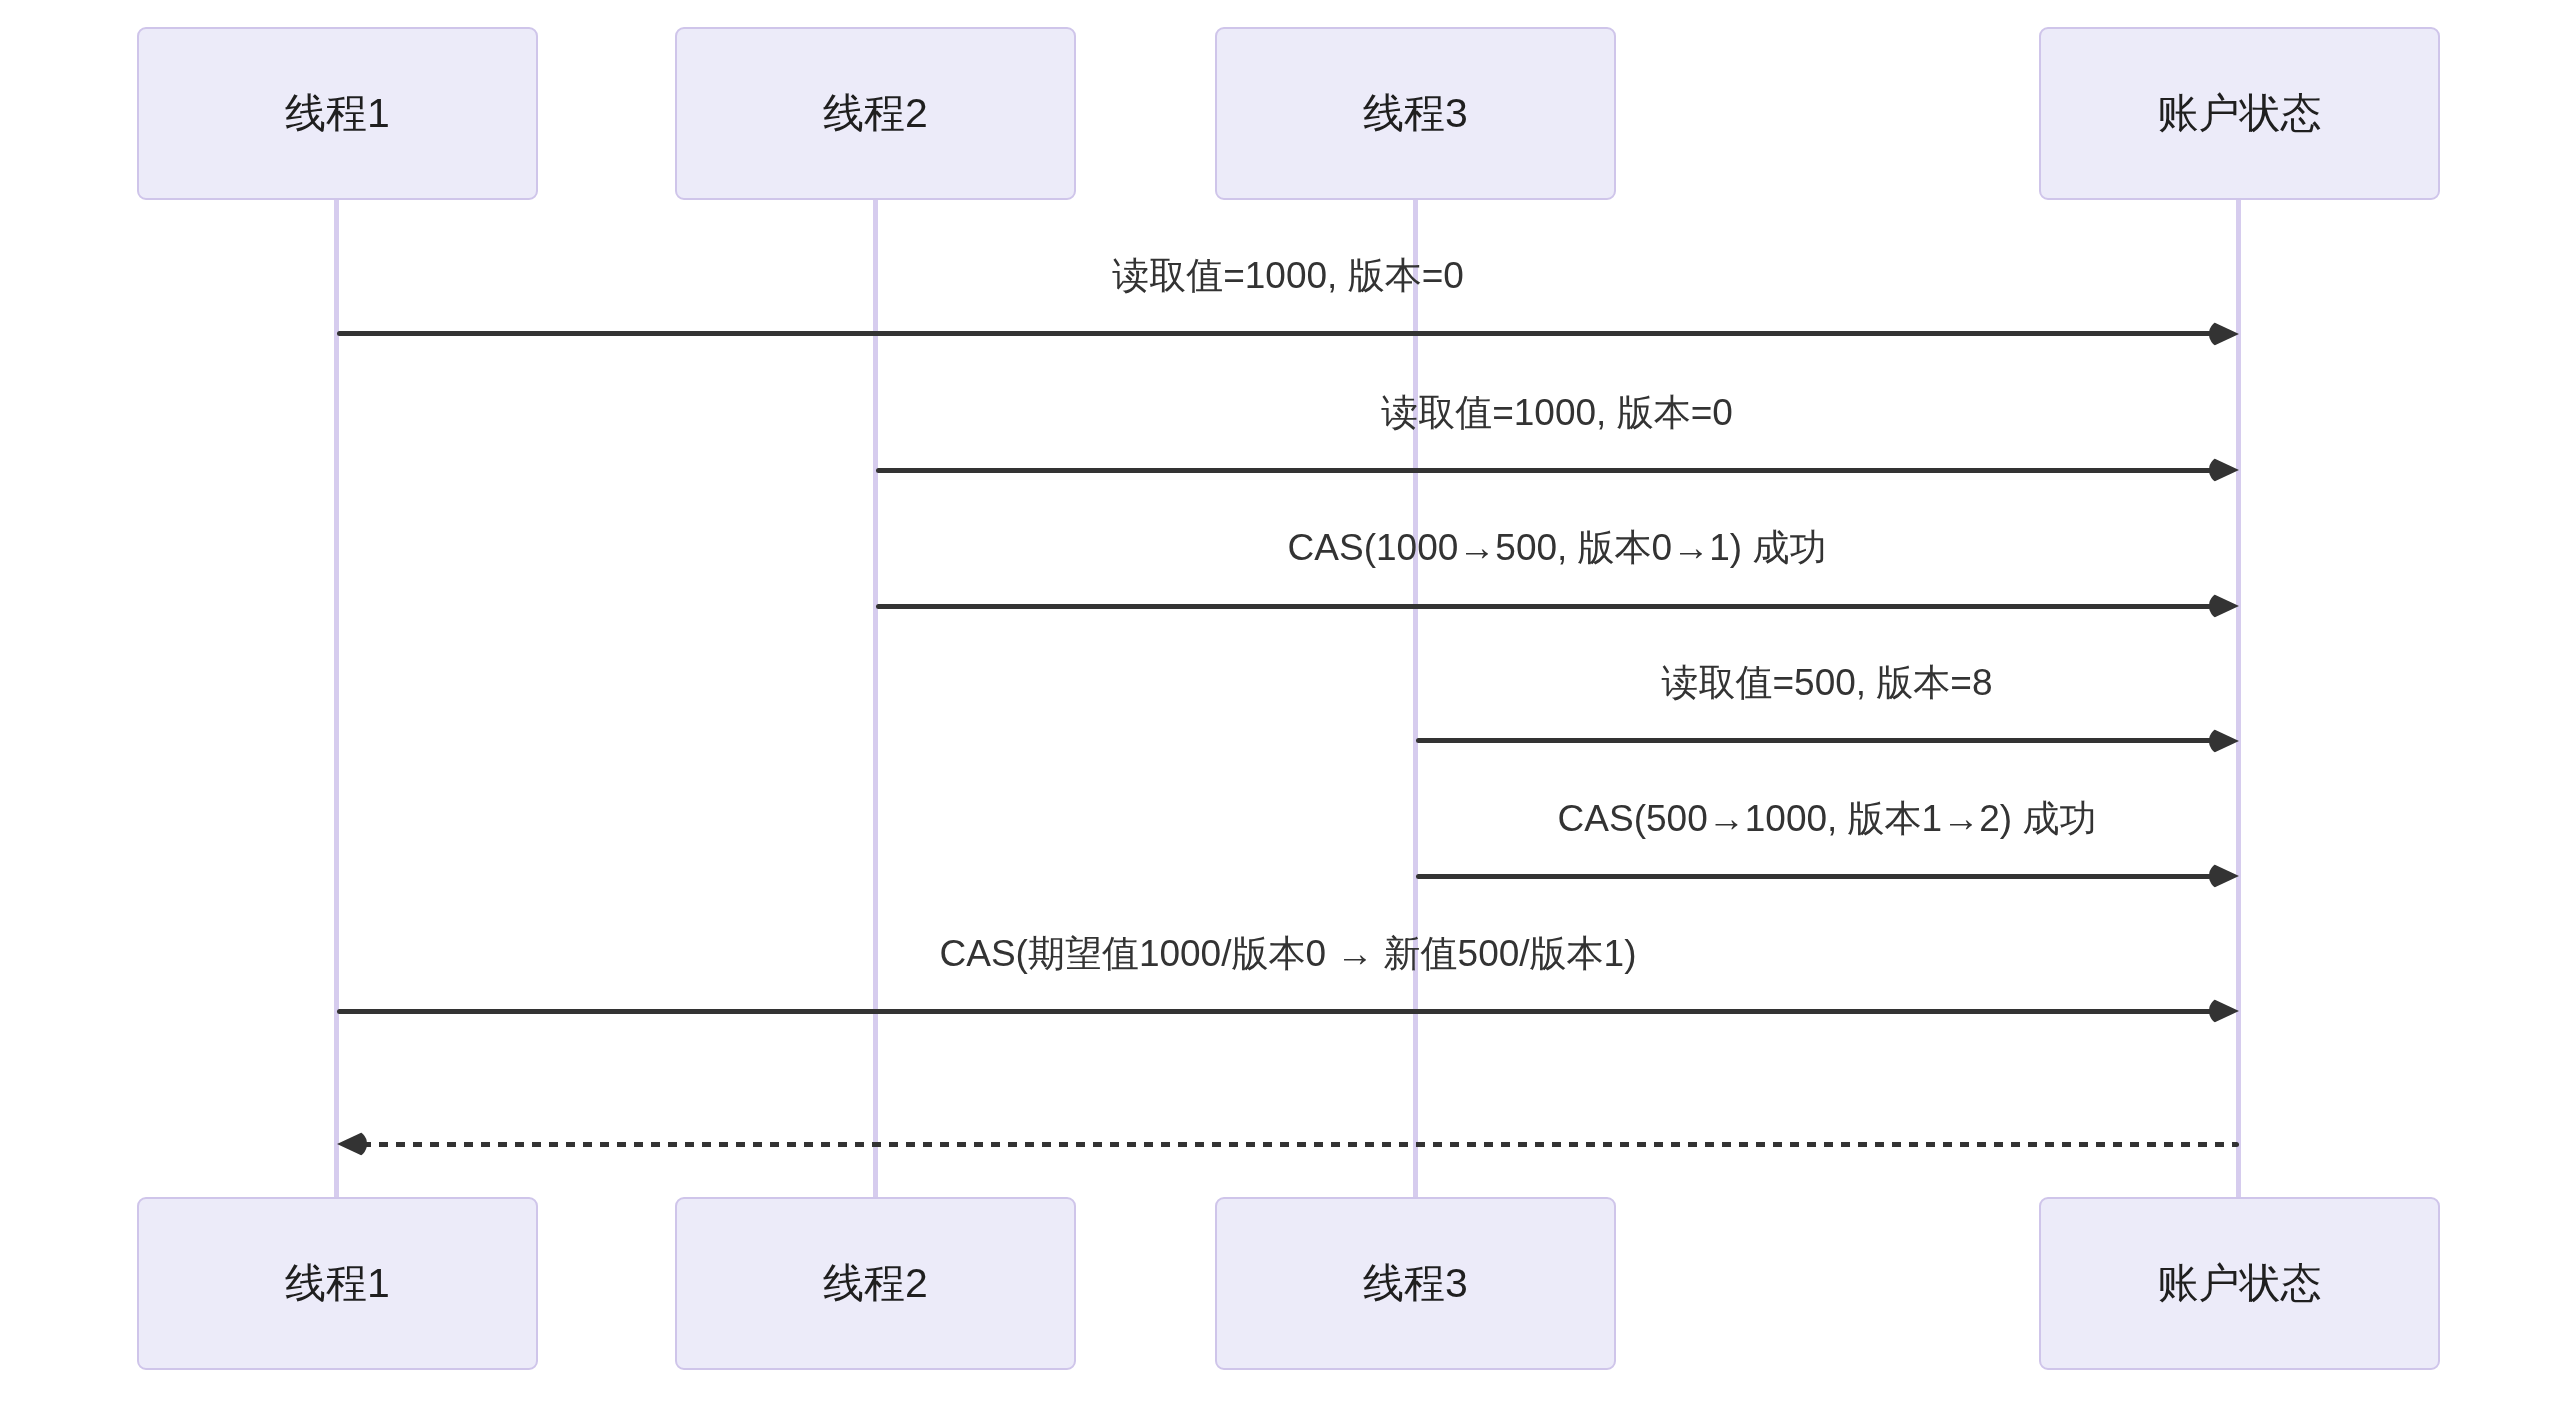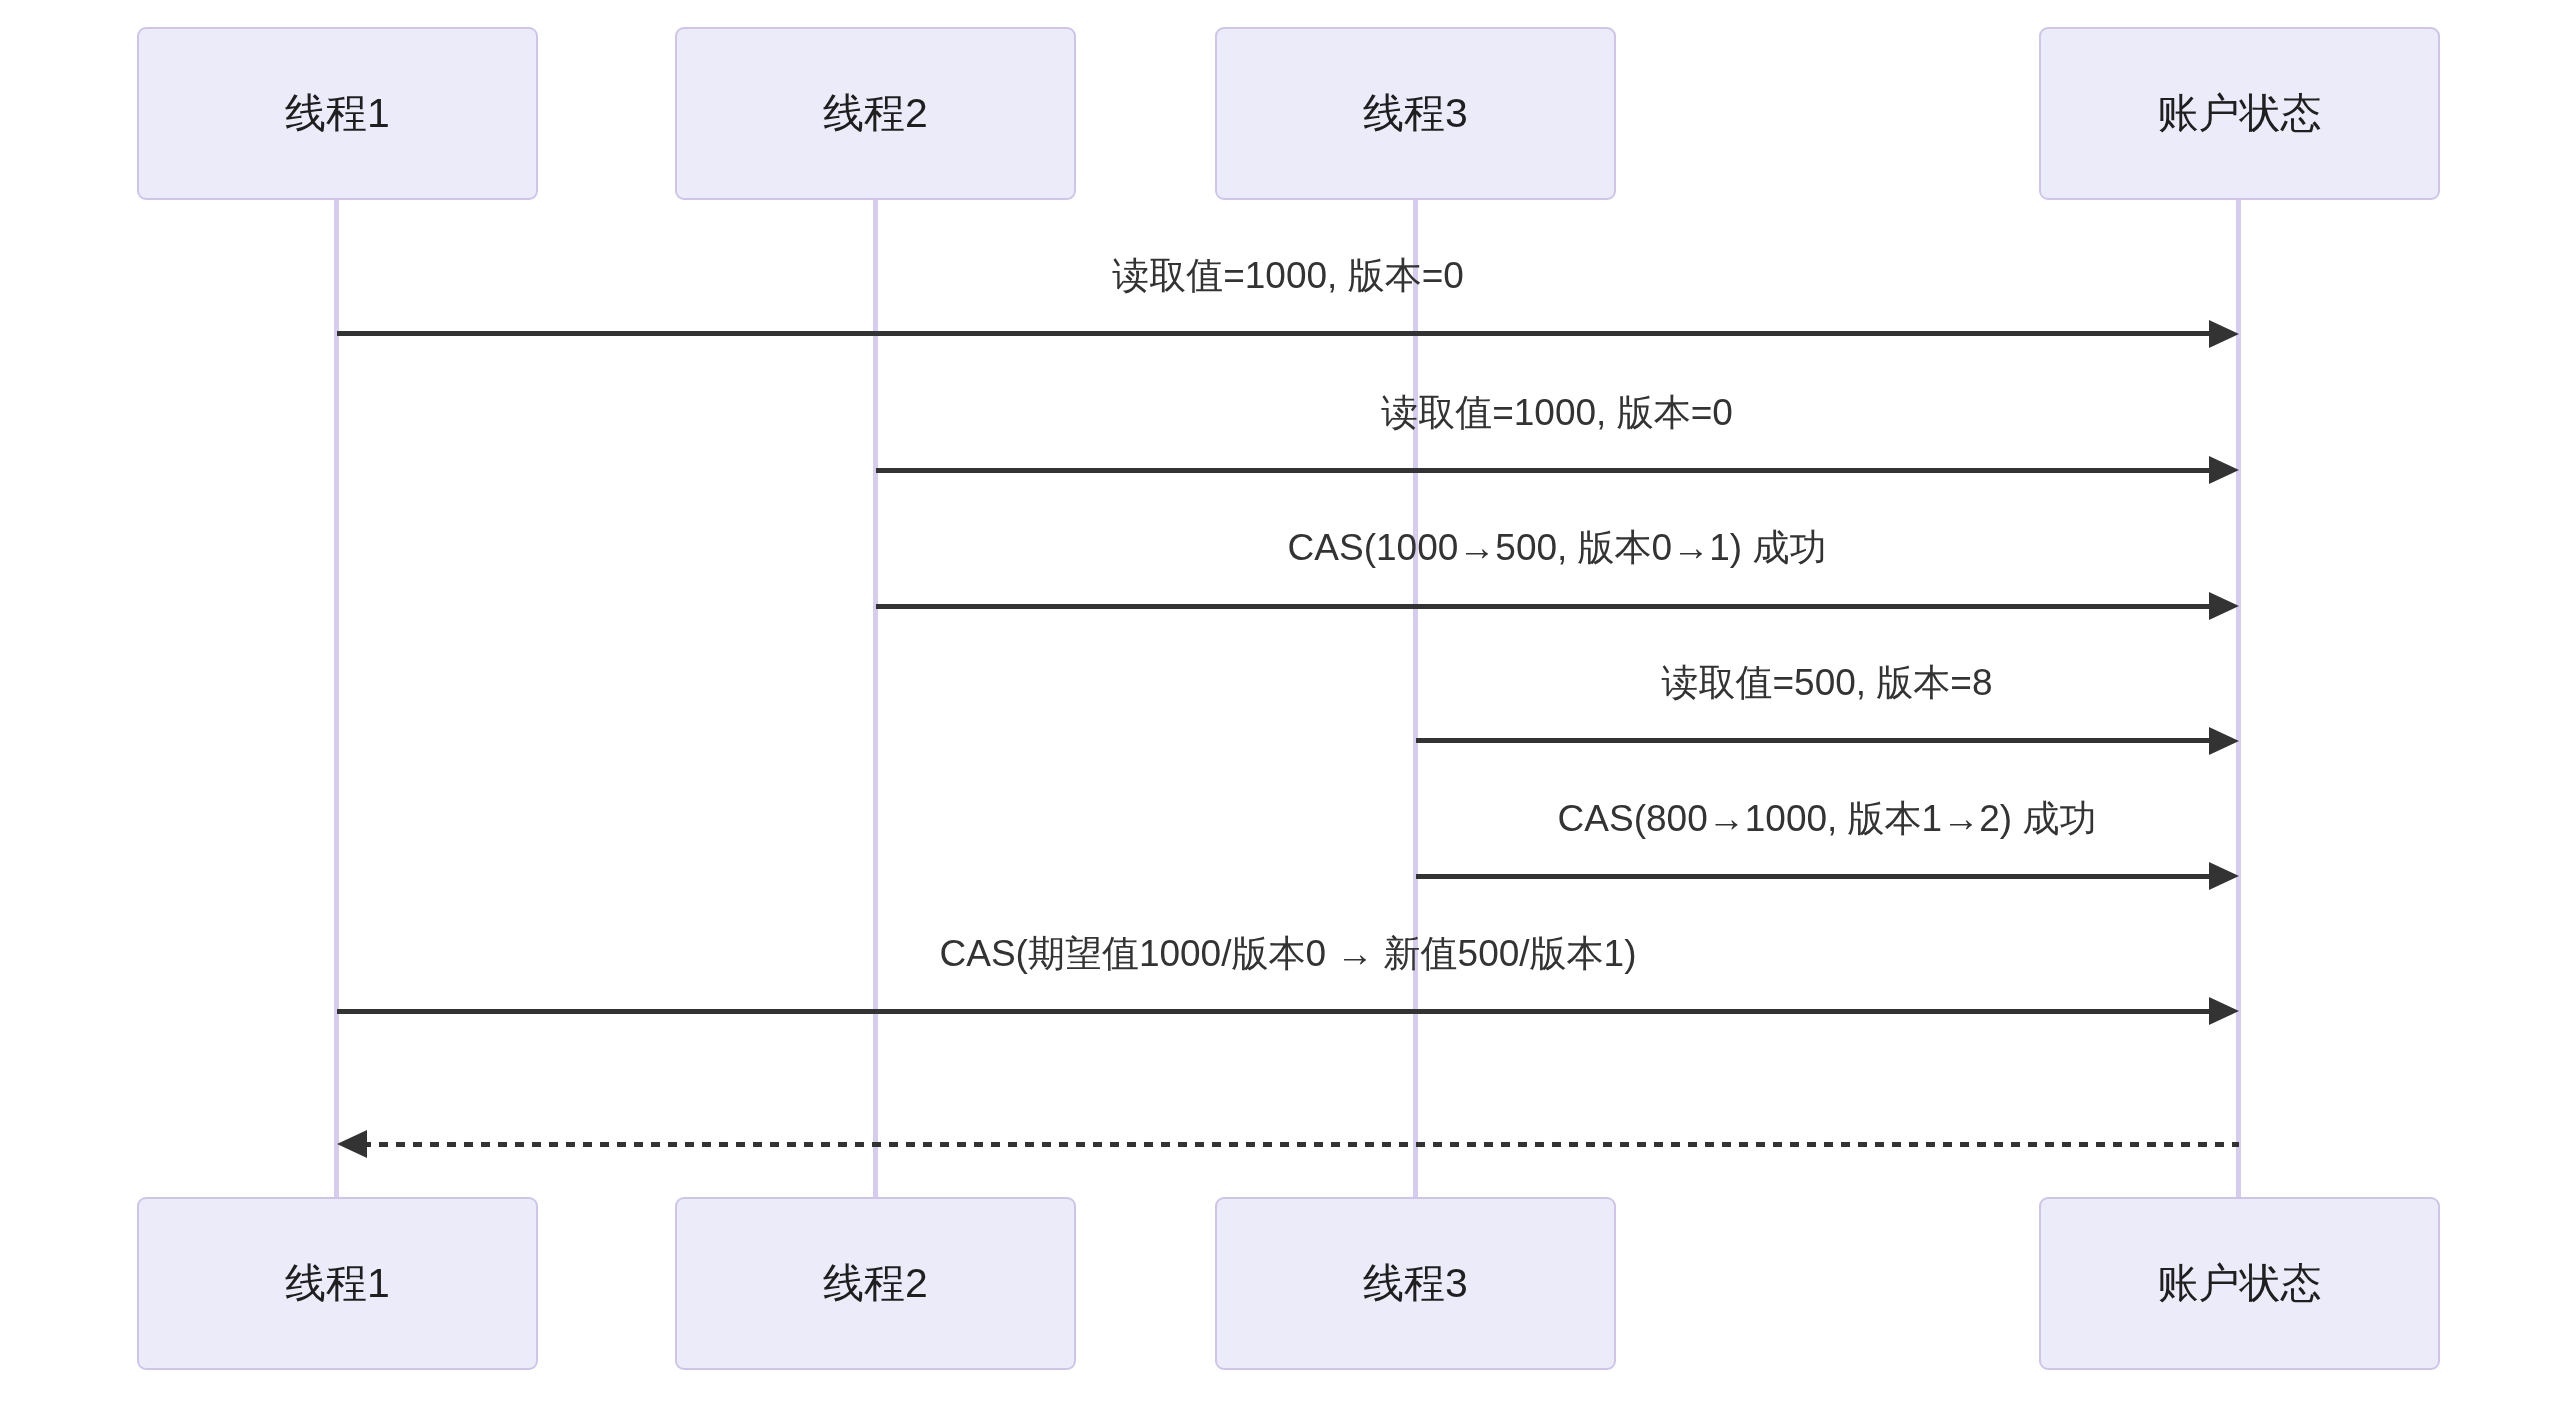--- a/index.html
+++ b/index.html
@@ -4,21 +4,21 @@
 <style>
   :root{
     --bg:#ffffff;
     --actor-fill:#ECEBF9;
     --actor-border:#CFC5EA;
     --lifeline:#D6CCEE;
     --arrow:#333333;
     --msg-text:#333333;
     --actor-text:#1f1f1f;
   }
-  *{margin:0;padding:0;box-sizing:border-box;}
+  *{margin:0;padding:0;box-sizing:border-box;border-radius:21px;}
   html,body{width:2576px;height:1404px;background:var(--bg);overflow:hidden;}
   body{font-family:"Liberation Sans","DejaVu Sans",sans-serif;position:relative;}
   .diagram{position:absolute;left:0;top:0;width:2576px;height:1404px;background:var(--bg);}
 
   .lifeline{
     position:absolute;top:198px;height:1001px;width:5.4px;
     background:var(--lifeline);
   }
 
   .actor{
@@ -97,21 +97,21 @@
   <div class="arrowhead right" style="left:2209px;top:456px"></div>
 
   <div class="msg-label" style="left:1557px;top:525px">CAS(1000→500, 版本0→1) 成功</div>
   <div class="msg-line" style="left:876px;top:604px;width:1338px"></div>
   <div class="arrowhead right" style="left:2209px;top:592px"></div>
 
   <div class="msg-label" style="left:1827px;top:660px">读取值=500, 版本=8</div>
   <div class="msg-line" style="left:1416px;top:738px;width:798px"></div>
   <div class="arrowhead right" style="left:2209px;top:727px"></div>
 
-  <div class="msg-label" style="left:1827px;top:796px">CAS(800→1000, 版本1→2) 成功</div>
+  <div class="msg-label" style="left:1827px;top:796px">CAS(500→1000, 版本1→2) 成功</div>
   <div class="msg-line" style="left:1416px;top:874px;width:798px"></div>
   <div class="arrowhead right" style="left:2209px;top:862px"></div>
 
   <div class="msg-label" style="left:1288px;top:931px">CAS(期望值1000/版本0 → 新值500/版本1)</div>
   <div class="msg-line" style="left:337px;top:1009px;width:1877px"></div>
   <div class="arrowhead right" style="left:2209px;top:997px"></div>
 
   <div class="msg-line dashed" style="left:362px;top:1142px;width:1877px"></div>
   <div class="arrowhead left" style="left:337px;top:1130px"></div>
 

